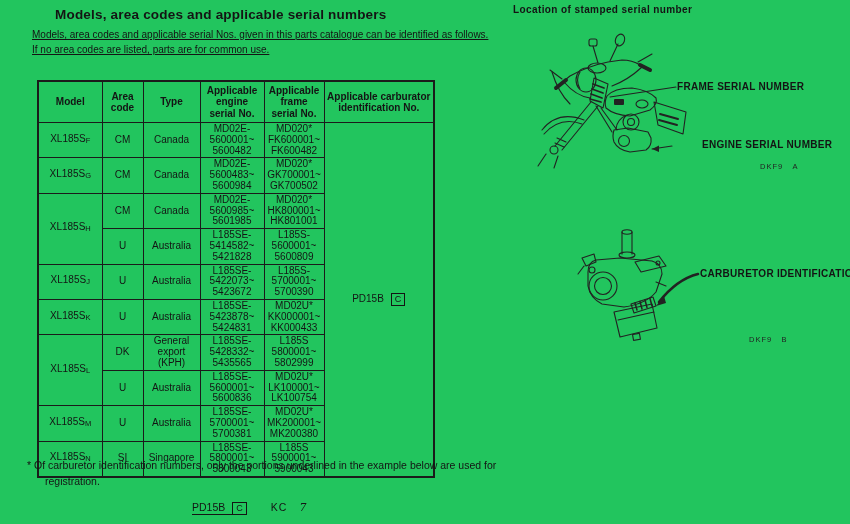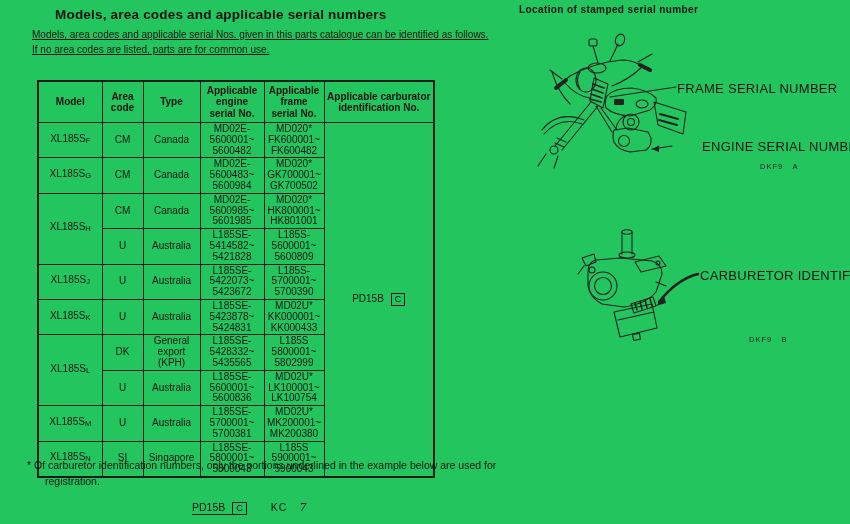--- a/index.html
+++ b/index.html
@@ -25,22 +25,22 @@
   .boxc{display:inline-block;border:1px solid #141414;padding:0 3px;margin-left:7px;
         font-size:9px;line-height:11px;}
 
   
   .footer-line{left:192px;top:501px;font-size:10.5px;}
   .uline{border-bottom:1px solid #141414;padding-bottom:1px;}
   .kc{margin-left:24px;letter-spacing:1px;}
   .pgnum{margin-left:12px;font-family:"DejaVu Serif", serif;font-style:italic;font-size:11px;}
 
   
-  .loc-title{left:513px;top:4px;font-size:10px;font-weight:bold;letter-spacing:.4px;margin-left:6px;}
-  .draw-label{font-size:13px;font-weight:normal;letter-spacing:.3px;white-space:nowrap;}
+  .loc-title{left:513px;top:4px;font-size:10px;font-weight:bold;letter-spacing:.4px;}
+  .draw-label{font-size:10px;font-weight:bold;letter-spacing:.3px;white-space:nowrap;}
   .fig-cap{font-size:7.5px;letter-spacing:1px;color:#222;padding-left:41px;}
   svg{display:block;}
 </style>
 </head>
 <body>
 
 <div class="page">
 
   <div class="abs doc-title">Models, area codes and applicable serial numbers</div>
   <div class="abs intro">

